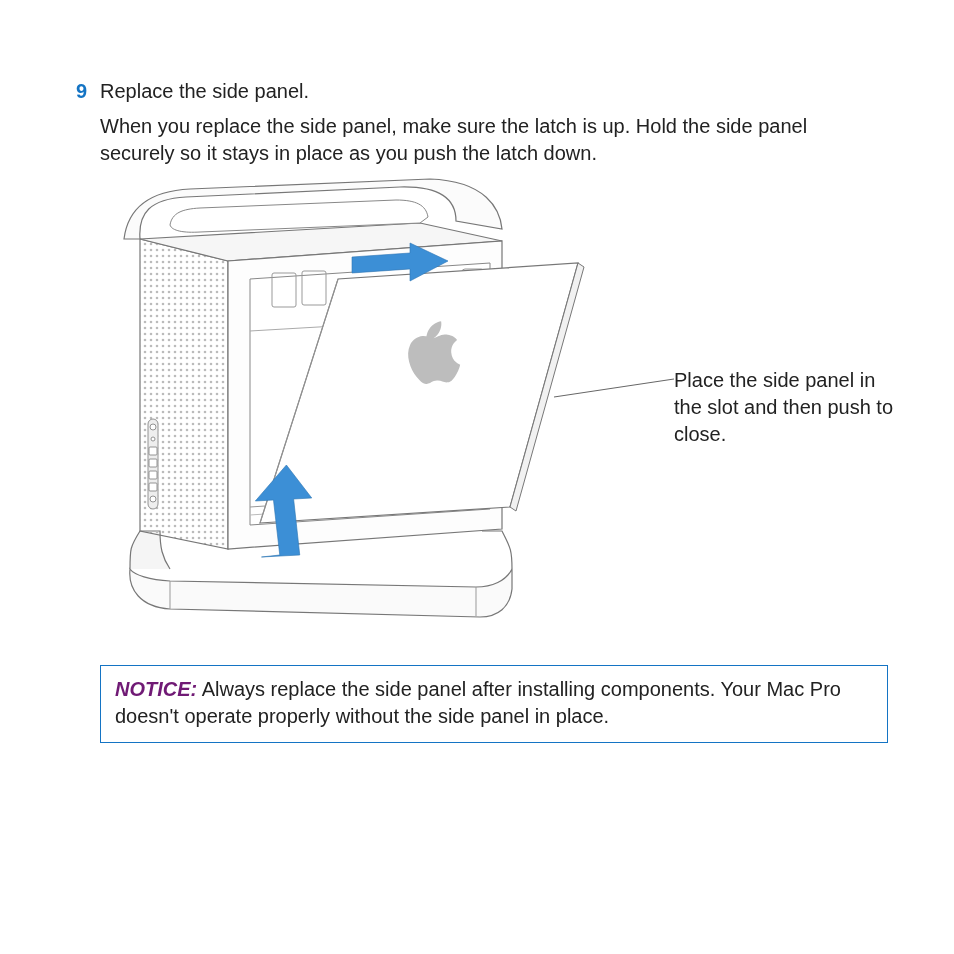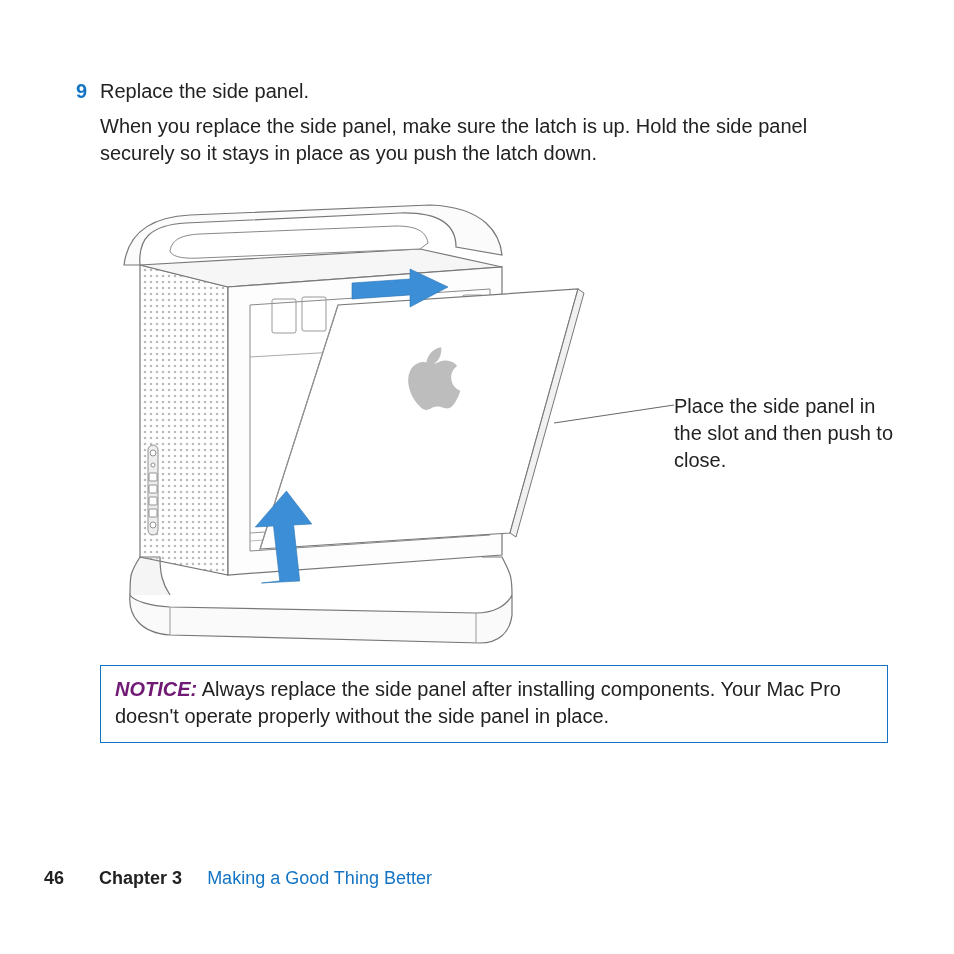--- a/index.html
+++ b/index.html
@@ -34,21 +34,21 @@
   }
   .step-title {
     margin: 0 0 8px 0;
   }
   .step-body {
     margin: 0;
   }
   .figure {
     position: absolute;
     left: 100px;
-    top: 195px;
+    top: 169px;
     width: 840px;
     height: 460px;
   }
   .figure svg { position:absolute; left:0; top:0; }
   .callout {
     position: absolute;
     left: 574px;
     top: 198px;
     width: 230px;
     font-size: 20px;
@@ -191,20 +191,14 @@
       <line x1="454" y1="228" x2="574" y2="210" stroke="#555" stroke-width="0.9"></line>
     </svg>
 
     <div class="callout">Place the side panel in the slot and then push to close.</div>
   </div>
 
   <div class="notice-box">
     <span class="notice-label">NOTICE:</span><span>  Always replace the side panel after installing components. Your Mac Pro doesn't operate properly without the side panel in place.</span>
   </div>
 
-  <div class="footer">
-    <span class="page-num">46</span>
-    <span class="chapter-label">Chapter 3</span>
-    <span>&nbsp;&nbsp;&nbsp;</span>
-    <span class="chapter-title">Making a Good Thing Better</span>
-  </div>
 
 </div>
 
 </body></html>

